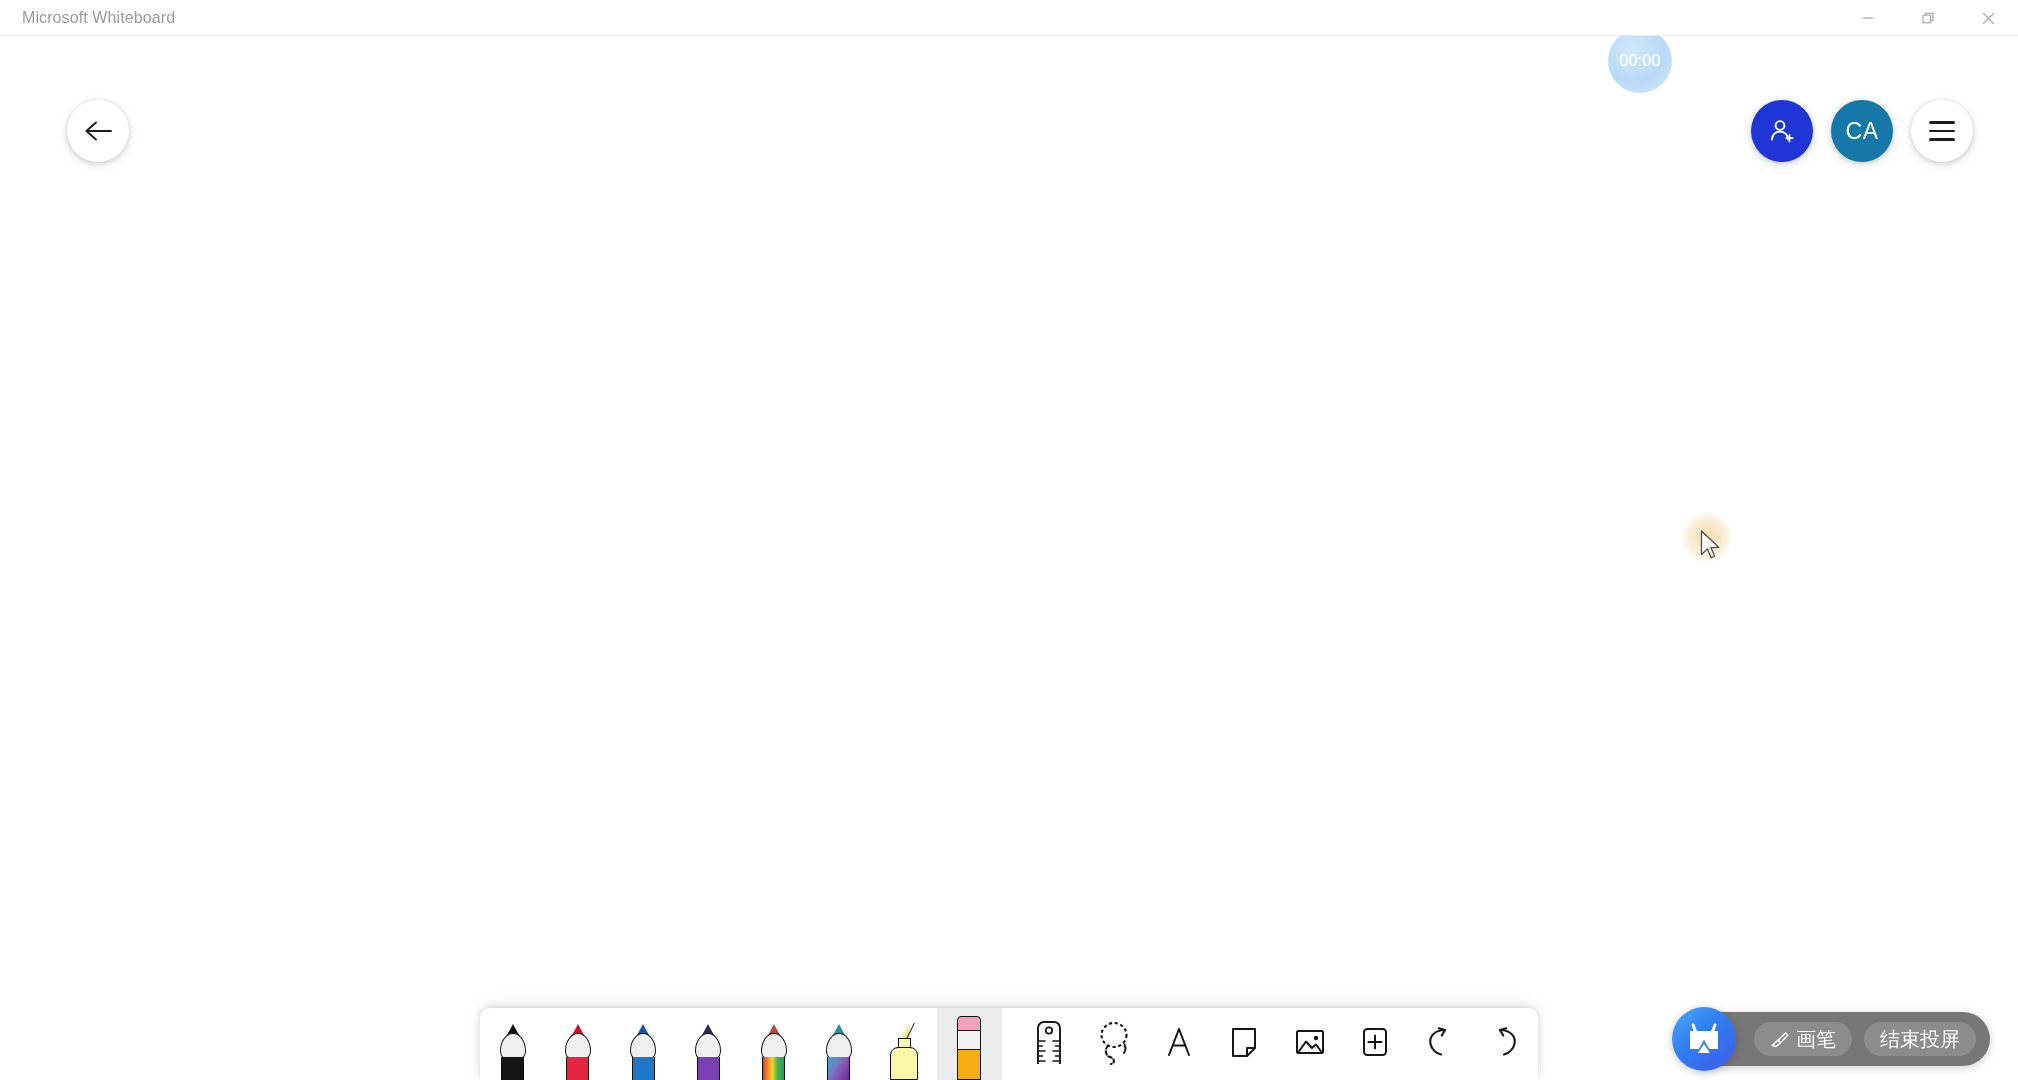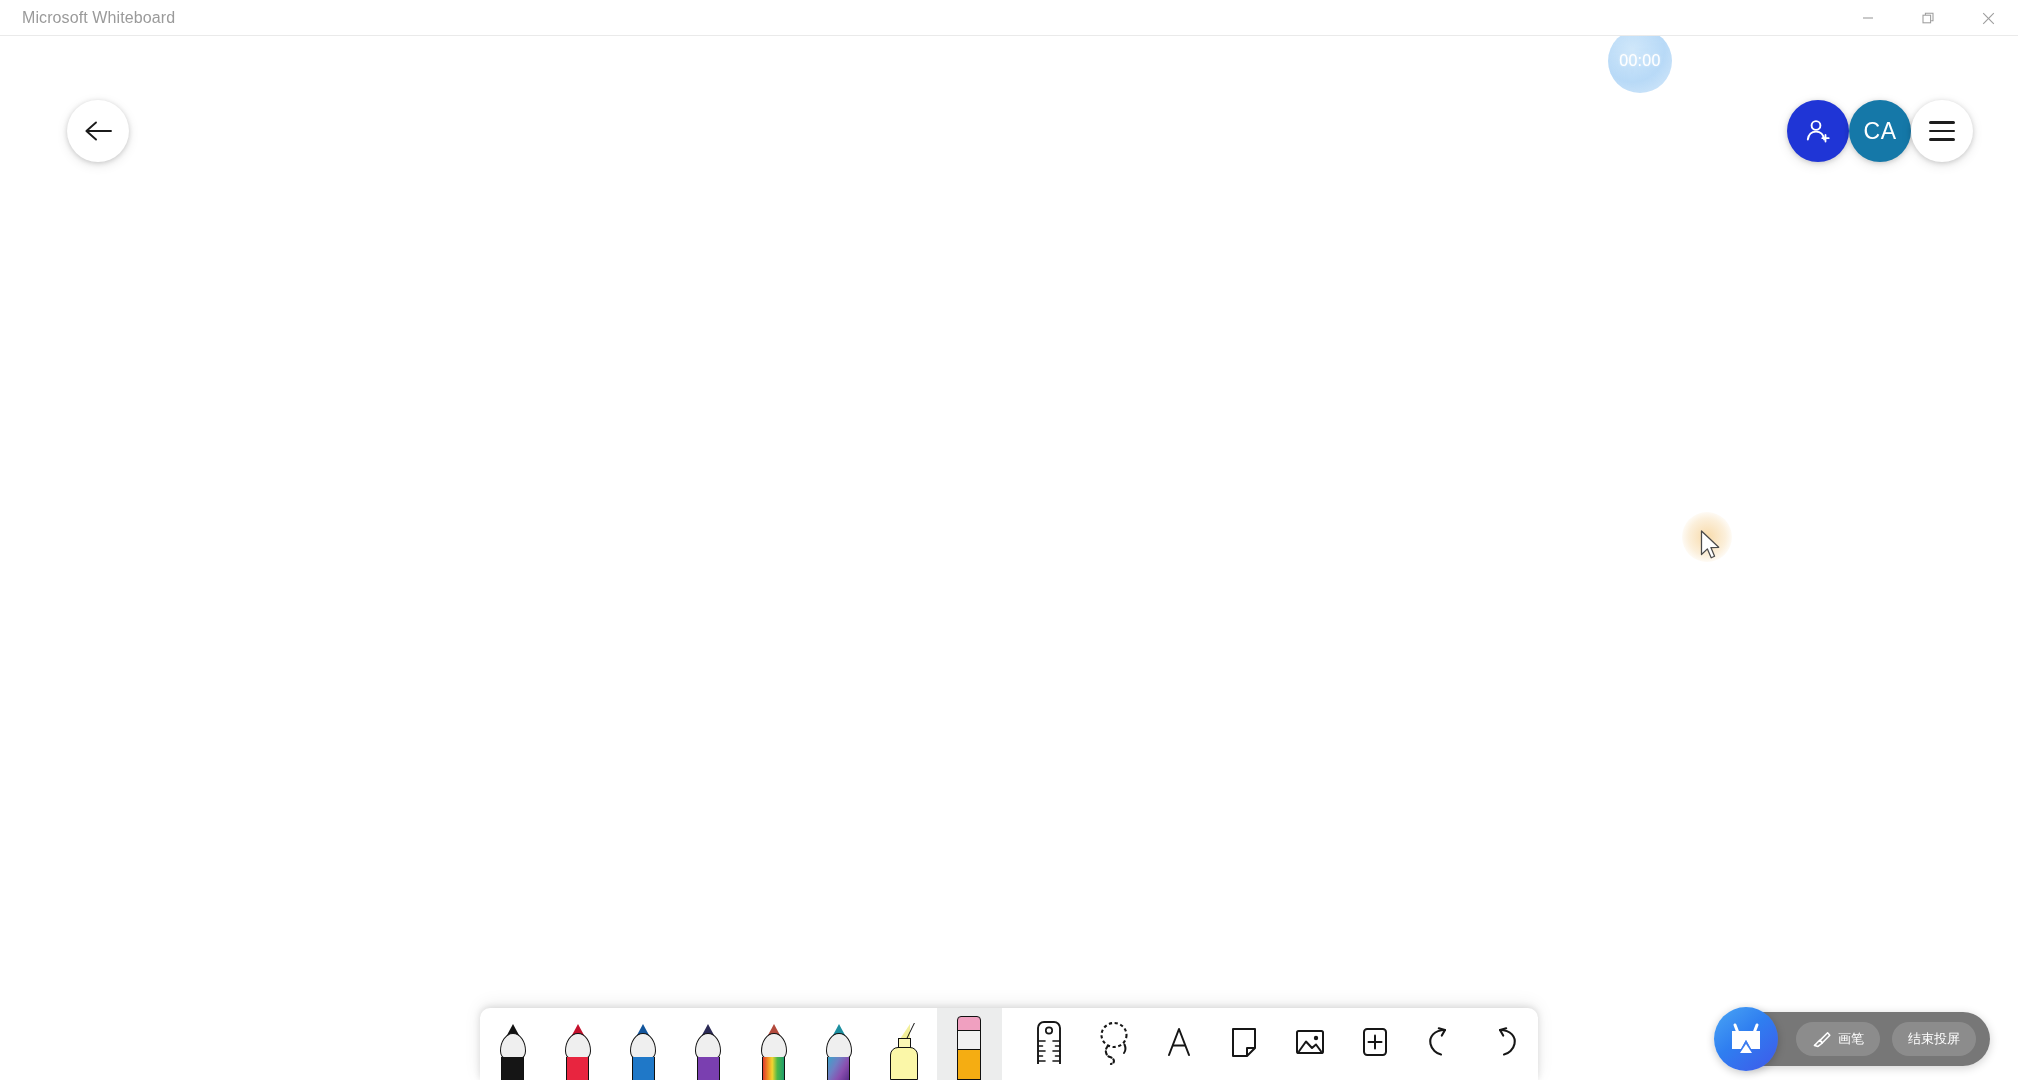--- a/index.html
+++ b/index.html
@@ -66,21 +66,21 @@
     z-index:28;
   }
   .timer-bubble span{
     font-size:16px; color:#ffffff; letter-spacing:.3px;
     text-shadow:0 0 2px rgba(255,255,255,.6);
   }
 
   
   .top-actions{
     position:absolute; right:45px; top:100px;
-    display:flex; align-items:center; 
+    display:flex; align-items:center; gap:18px;
     z-index:30;
   }
   .circle-btn{
     width:62px; height:62px; border-radius:50%;
     display:flex; align-items:center; justify-content:center;
     box-shadow:0 1px 5px rgba(0,0,0,.16), 0 3px 12px rgba(0,0,0,.10);
   }
   .share-btn{ background:#1f35d6; }
   .avatar-btn{ background:#1578a8; }
   .avatar-btn span{ color:#fff; font-size:23px; letter-spacing:.6px; }
@@ -190,21 +190,21 @@
     width:64px; height:64px; border-radius:50%;
     background:linear-gradient(140deg,#4aa6f5 0%,#2f7ef0 45%,#3f58ea 100%);
     display:flex; align-items:center; justify-content:center;
     box-shadow:0 2px 8px rgba(0,0,0,.22);
   }
   .cast-pill{
     height:34px; border-radius:17px;
     background:rgba(255,255,255,.16);
     display:flex; align-items:center; justify-content:center;
     gap:7px; padding:0 16px;
-    color:#ffffff; font-size:13px;
+    color:#ffffff; font-size:20px;
     white-space:nowrap;
   }
 </style>
 </head>
 <body>
 
 <div class="canvas"></div>
 
 <div class="top-peek"></div>
 

